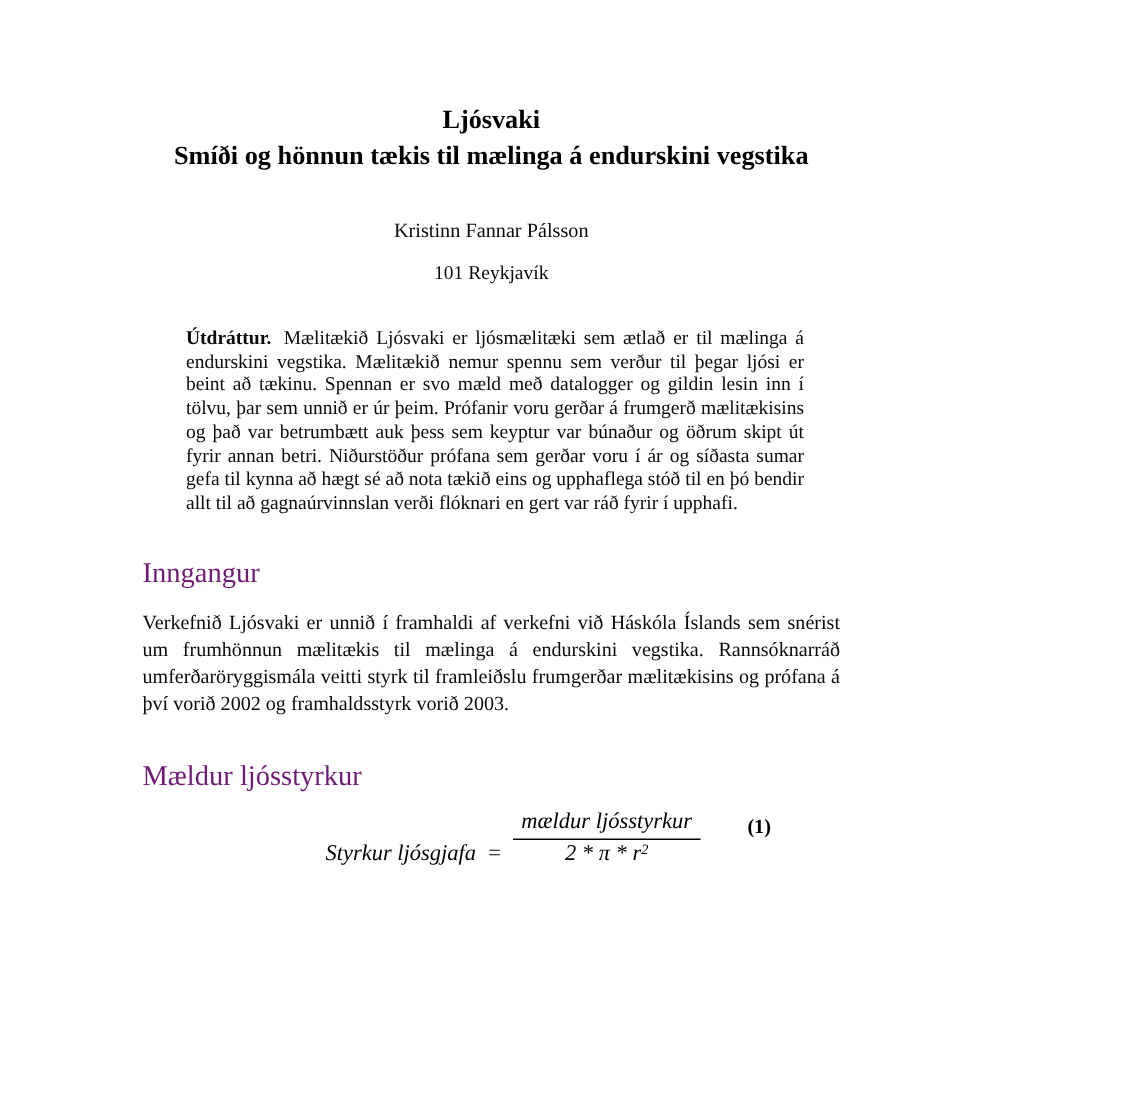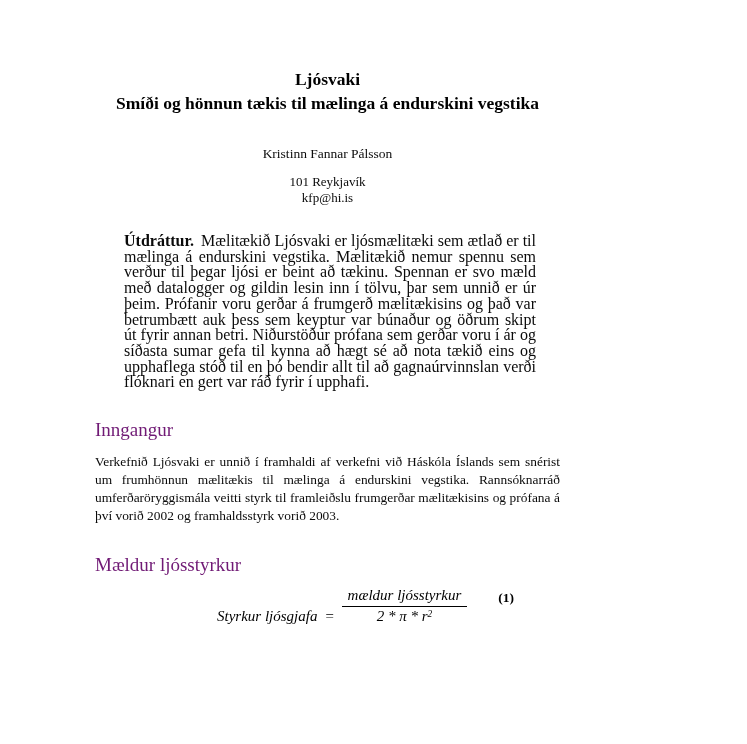--- a/index.html
+++ b/index.html
@@ -31,21 +31,21 @@
   .address-block {
     margin-top: 12px;
     text-align: center;
     font-size: 13px;
     line-height: 16px;
   }
   .address-line { display: block; }
   .abstract {
     margin: 27px 24px 0 29px;
     text-align: justify;
-    font-size: 16px;
+    font-size: 13px;
     line-height: 15.7px;
   }
   .abstract-label { font-weight: 700; margin-right: 3px; }
   .section-heading {
     margin: 30px 0 0 0;
     font-size: 19px;
     font-weight: 400;
     line-height: 19px;
     color: #701a75;
   }
@@ -113,21 +113,20 @@
 
   <div class="title-block">
     <div>Ljósvaki</div>
     <div>Smíði og hönnun tækis til mælinga á endurskini vegstika</div>
   </div>
 
   <div class="author">Kristinn Fannar Pálsson</div>
 
   <div class="address-block">
     <span class="address-line">101 Reykjavík</span>
-    <span class="address-line">kfp@hi.is</span>
   </div>
 
   <div class="abstract">
     <span class="abstract-label">Útdráttur.</span>
     <span>Mælitækið Ljósvaki er ljósmælitæki sem ætlað er til mælinga á endurskini vegstika. Mælitækið nemur spennu sem verður til þegar ljósi er beint að tækinu. Spennan er svo mæld með datalogger og gildin lesin inn í tölvu, þar sem unnið er úr þeim. Prófanir voru gerðar á frumgerð mælitækisins og það var betrumbætt auk þess sem keyptur var búnaður og öðrum skipt út fyrir annan betri. Niðurstöður prófana sem gerðar voru í ár og síðasta sumar gefa til kynna að hægt sé að nota tækið eins og upphaflega stóð til en þó bendir allt til að gagnaúrvinnslan verði flóknari en gert var ráð fyrir í upphafi.</span>
   </div>
 
   <div class="section-heading">Inngangur</div>
   <div class="para">Verkefnið Ljósvaki er unnið í framhaldi af verkefni við Háskóla Íslands sem snérist um frumhönnun mælitækis til mælinga á endurskini vegstika. Rannsóknarráð umferðaröryggismála veitti styrk til framleiðslu frumgerðar mælitækisins og prófana á því vorið 2002 og framhaldsstyrk vorið 2003.</div>
 

